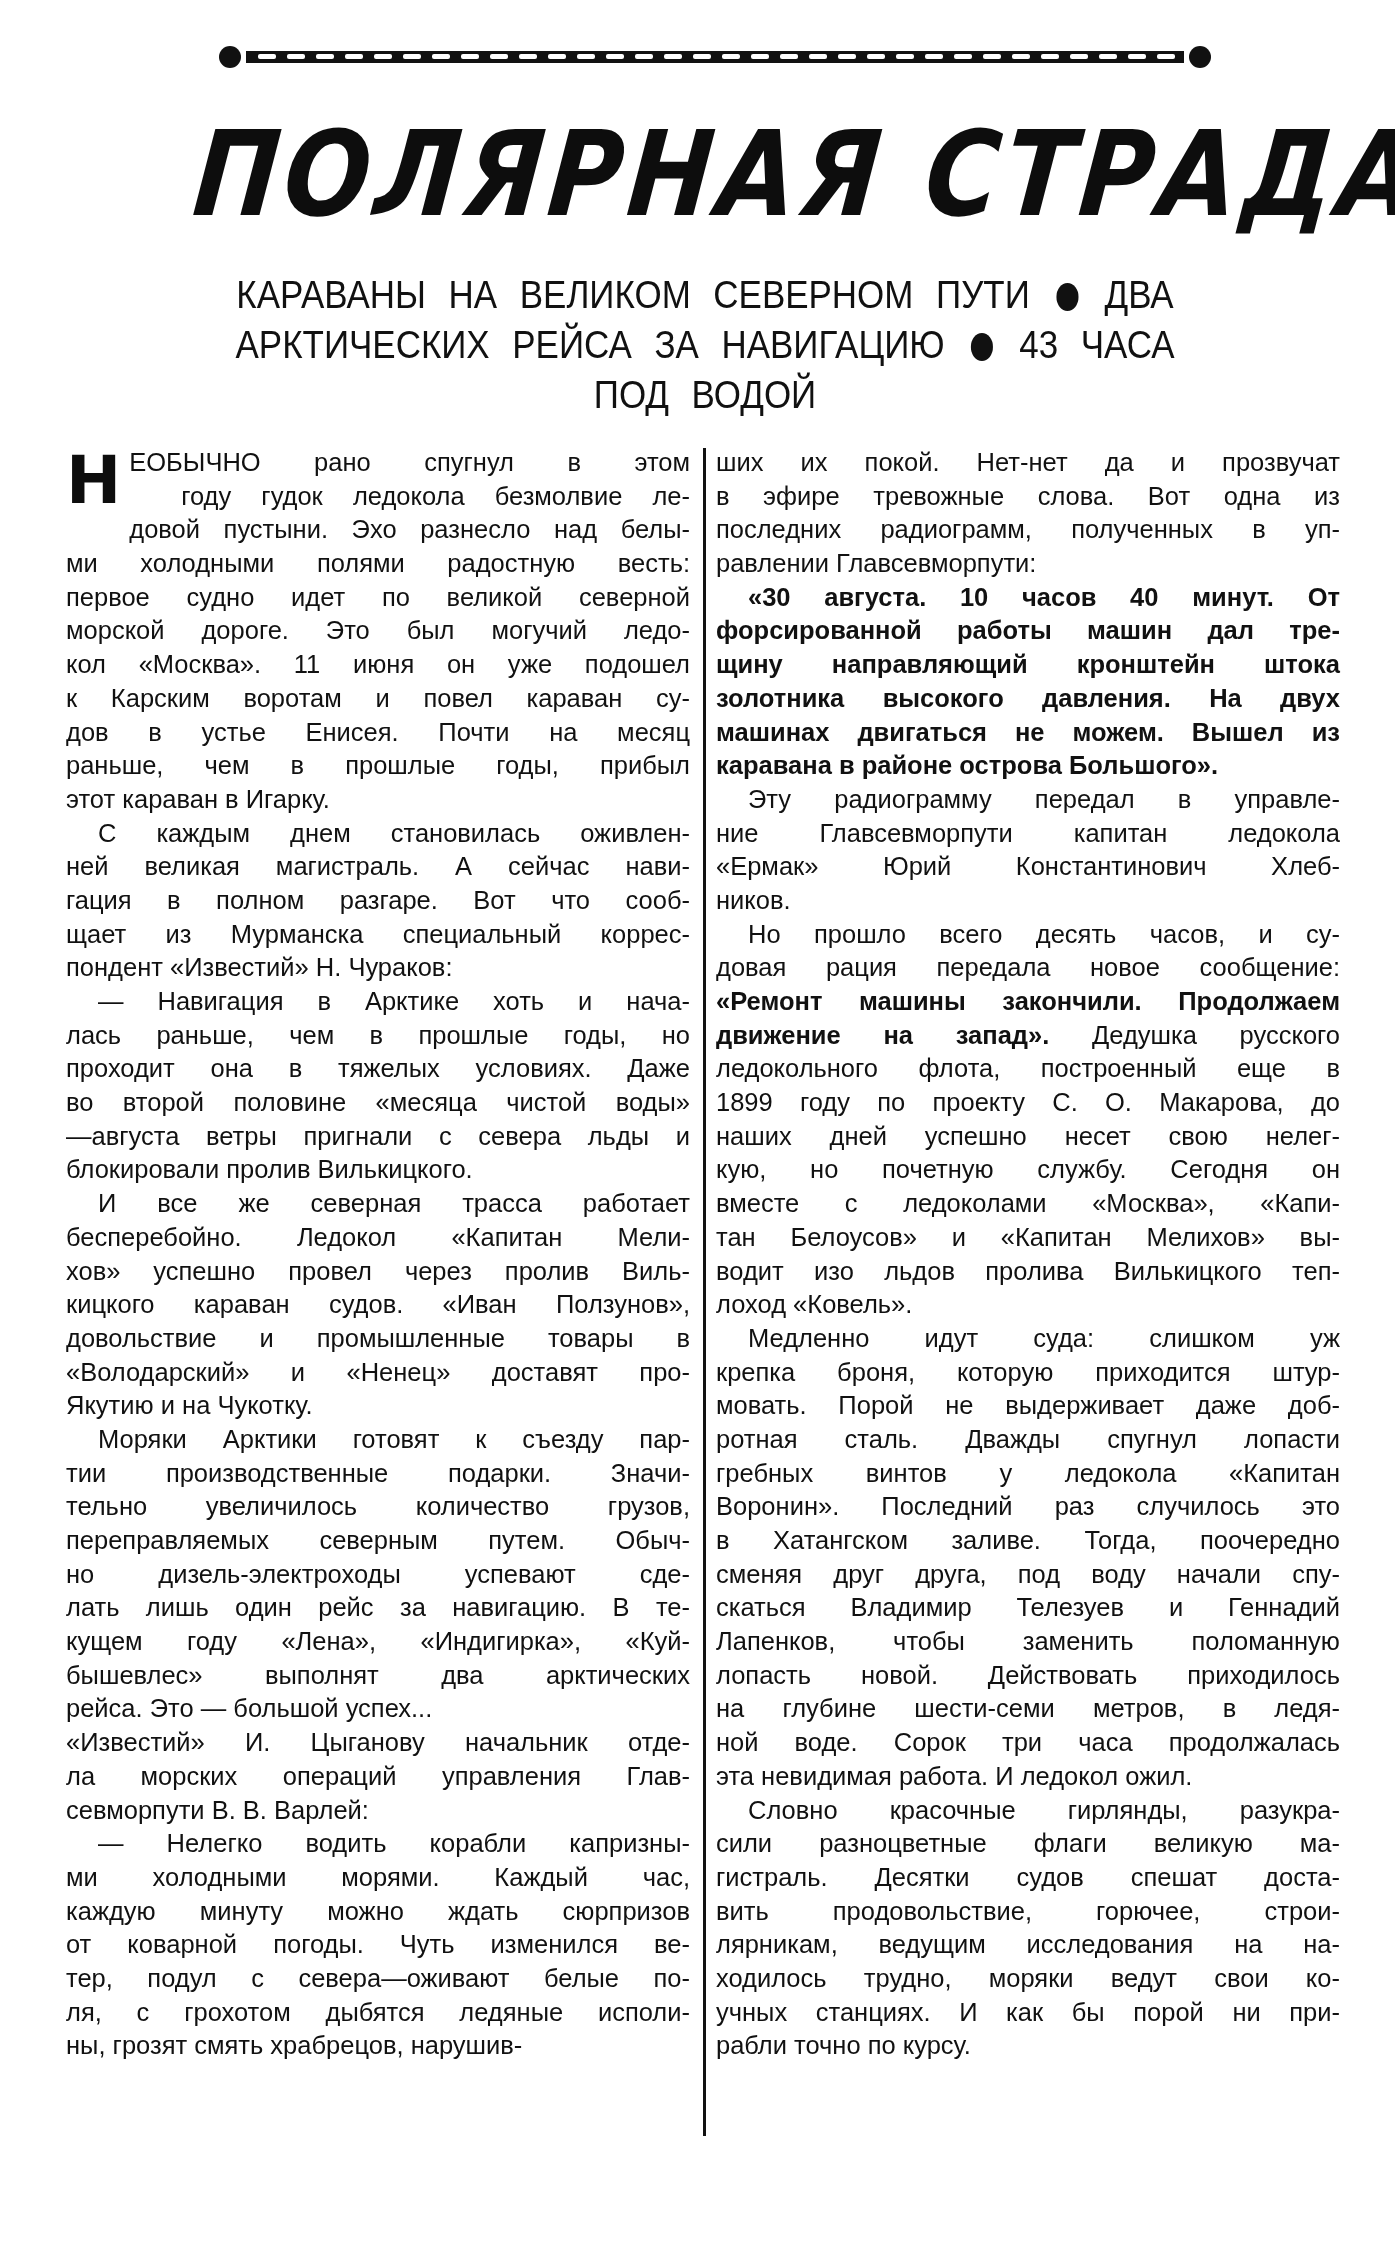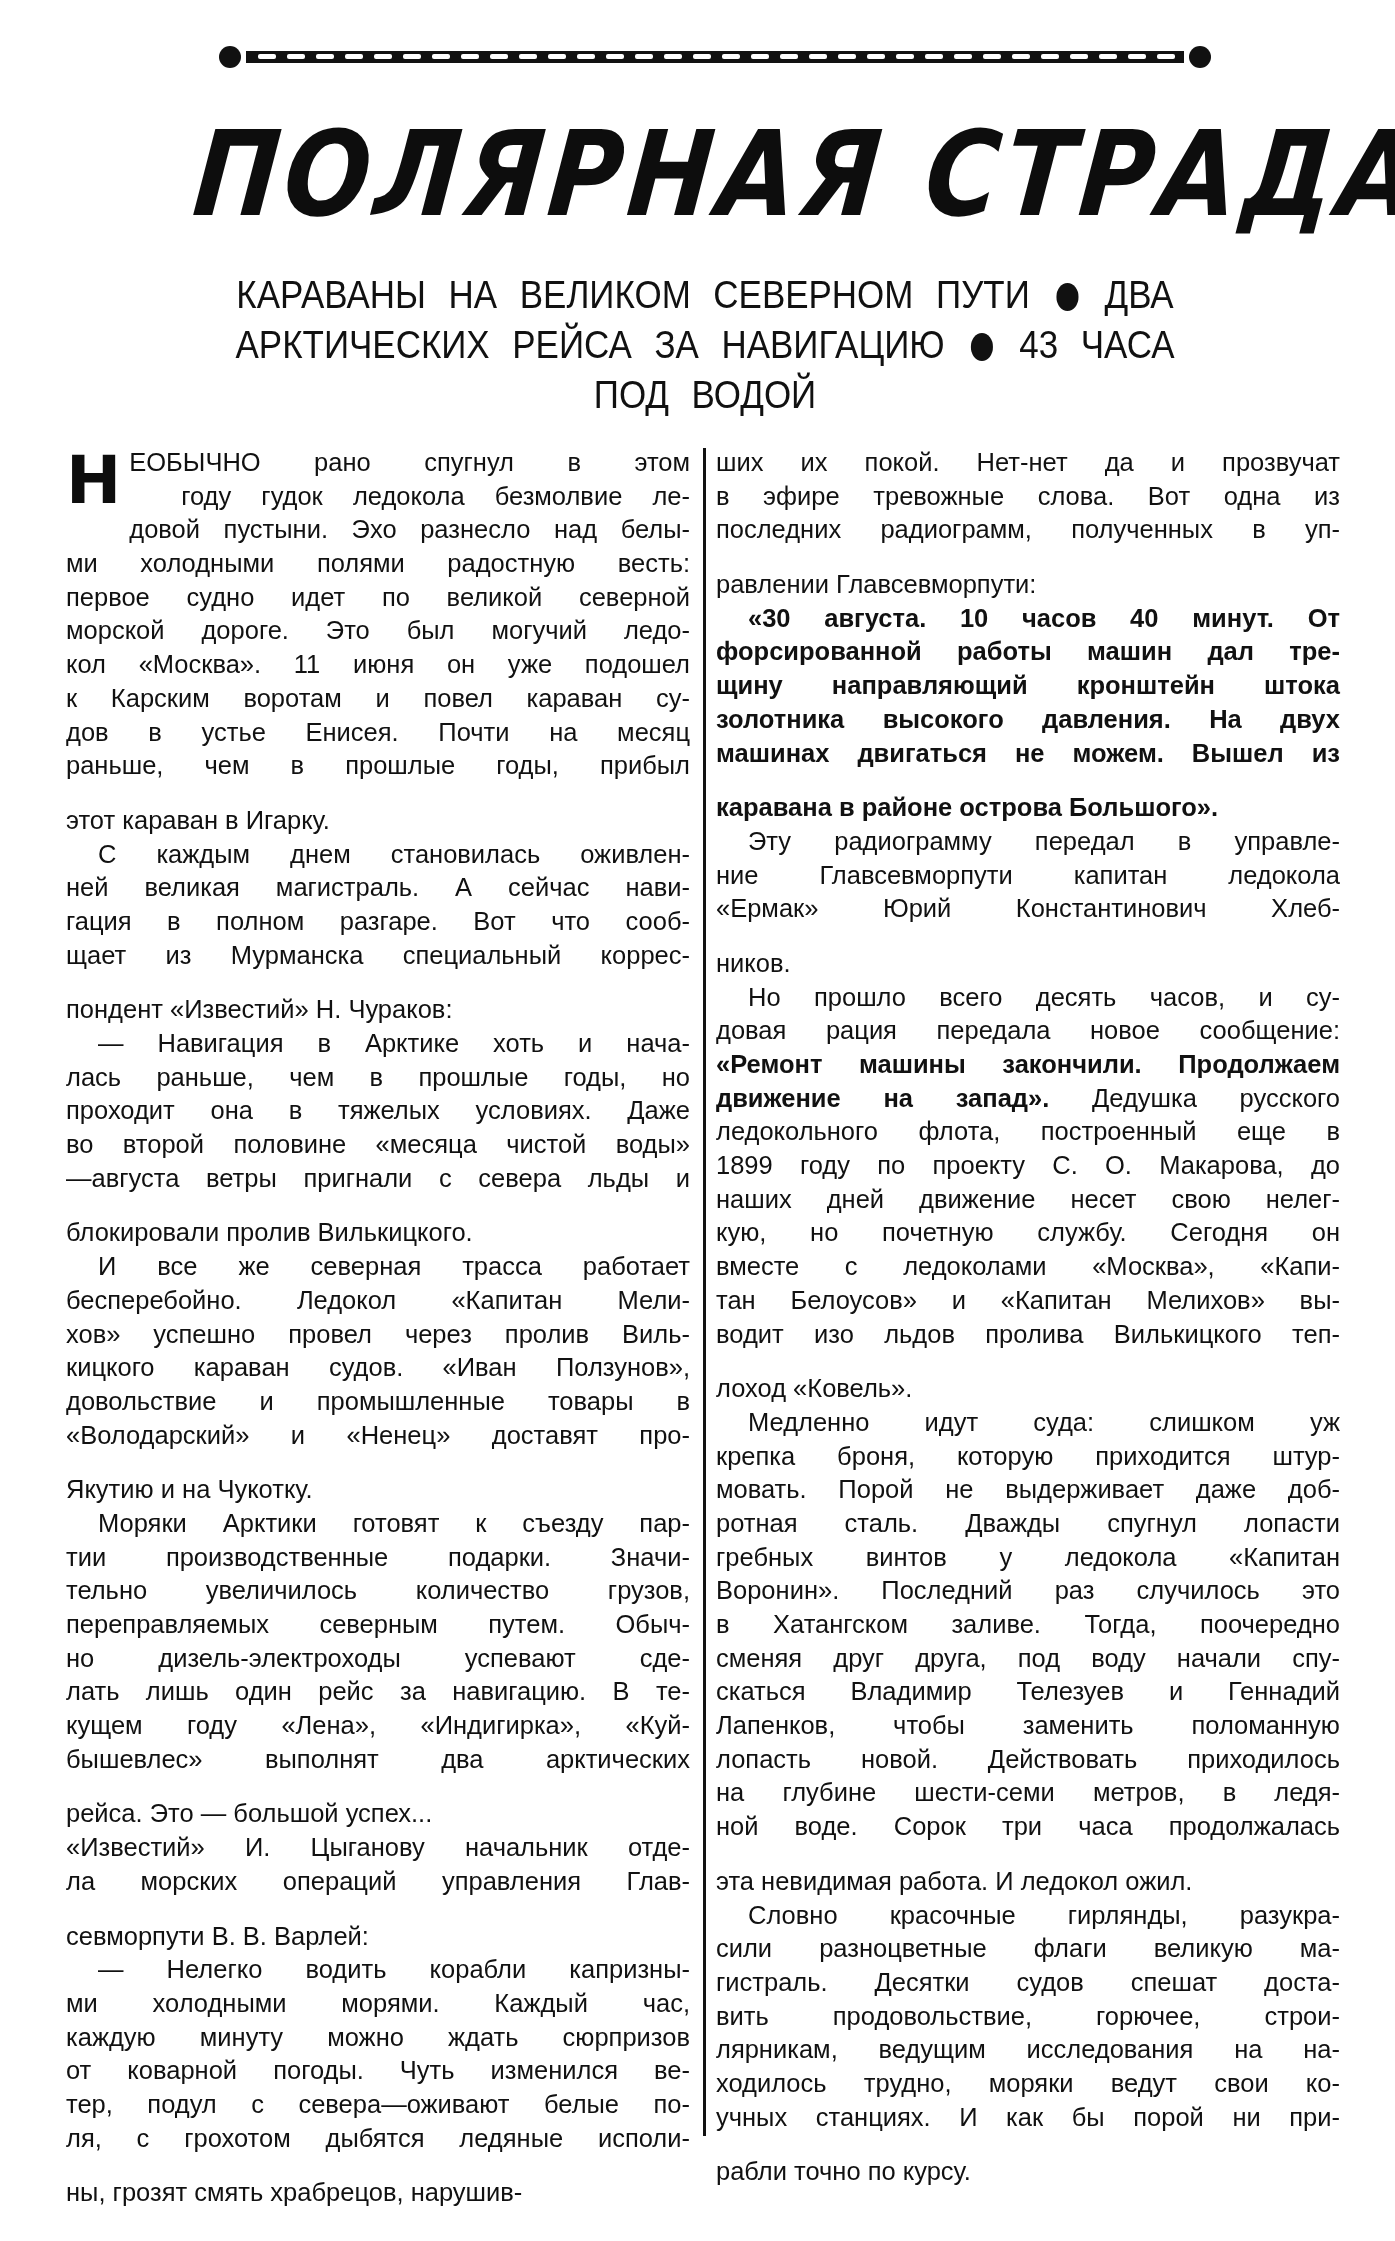--- a/index.html
+++ b/index.html
@@ -9,21 +9,21 @@
   .title { position: absolute; left: 110px; top: 104px; width: 1210px; text-align: center; font-family: "DejaVu Sans", sans-serif; font-weight: bold; font-style: italic; font-size: 118px; line-height: 140px; letter-spacing: 6px; transform: scaleX(0.86) skewX(-6deg); transform-origin: center; white-space: nowrap; color: #0d0d0d; }
   .subtitle { position: absolute; left: 120px; top: 270px; width: 1170px; text-align: center; font-family: "Liberation Sans", sans-serif; font-size: 38px; line-height: 50px; color: #111; transform: scaleX(0.92); transform-origin: center; }
   .subtitle .line { display: block; white-space: nowrap; word-spacing: 14px; }
   .bullet { display: inline-block; width: 24px; height: 28px; background: #111; border-radius: 50%; vertical-align: -3px; margin: 0 4px; }
   .col { position: absolute; top: 446px; width: 624px; font-family: "Liberation Sans", sans-serif; font-size: 25.5px; line-height: 33.7px; }
   .col.left { left: 66px; }
   .col.right { left: 716px; }
   .divider { position: absolute; left: 703px; top: 448px; width: 3px; height: 1688px; background: #111; }
   .para { margin: 0; }
   .ln { display: block; text-align: justify; text-align-last: justify; white-space: nowrap; overflow: visible; height: 33.7px; }
-  .ln.last { text-align-last: left; margin-top: 21px; }
+  .ln.last { text-align-last: left; }
   .ln.ind { padding-left: 32px; }
   .bold { font-weight: bold; }
   .dropcap { float: left; font-family: "DejaVu Sans", sans-serif; font-weight: bold; font-size: 66px; line-height: 58px; height: 62px; margin: 6px 8px 0 0; color: #0d0d0d; }
 </style>
 </head>
 <body>
 
 <div class="rule">
   <svg viewBox="0 0 994 26" preserveAspectRatio="none">
     <circle cx="12" cy="13" r="11" fill="#111"></circle>
@@ -171,21 +171,21 @@
       <span class="ln">«Ермак» Юрий Константинович Хлеб-</span>
       <span class="ln last">ников.</span>
     </div>
     <div class="para">
       <span class="ln ind">Но прошло всего десять часов, и су-</span>
       <span class="ln">довая рация передала новое сообщение:</span>
       <span class="ln bold">«Ремонт машины закончили. Продолжаем</span>
       <span class="ln"><b>движение на запад».</b> Дедушка русского</span>
       <span class="ln">ледокольного флота, построенный еще в</span>
       <span class="ln">1899 году по проекту С. О. Макарова, до</span>
-      <span class="ln">наших дней движение несет свою нелег-</span>
+      <span class="ln">наших дней успешно несет свою нелег-</span>
       <span class="ln">кую, но почетную службу. Сегодня он</span>
       <span class="ln">вместе с ледоколами «Москва», «Капи-</span>
       <span class="ln">тан Белоусов» и «Капитан Мелихов» вы-</span>
       <span class="ln">водит изо льдов пролива Вилькицкого теп-</span>
       <span class="ln last">лоход «Ковель».</span>
     </div>
     <div class="para">
       <span class="ln ind">Медленно идут суда: слишком уж</span>
       <span class="ln">крепка броня, которую приходится штур-</span>
       <span class="ln">мовать. Порой не выдерживает даже доб-</span>

